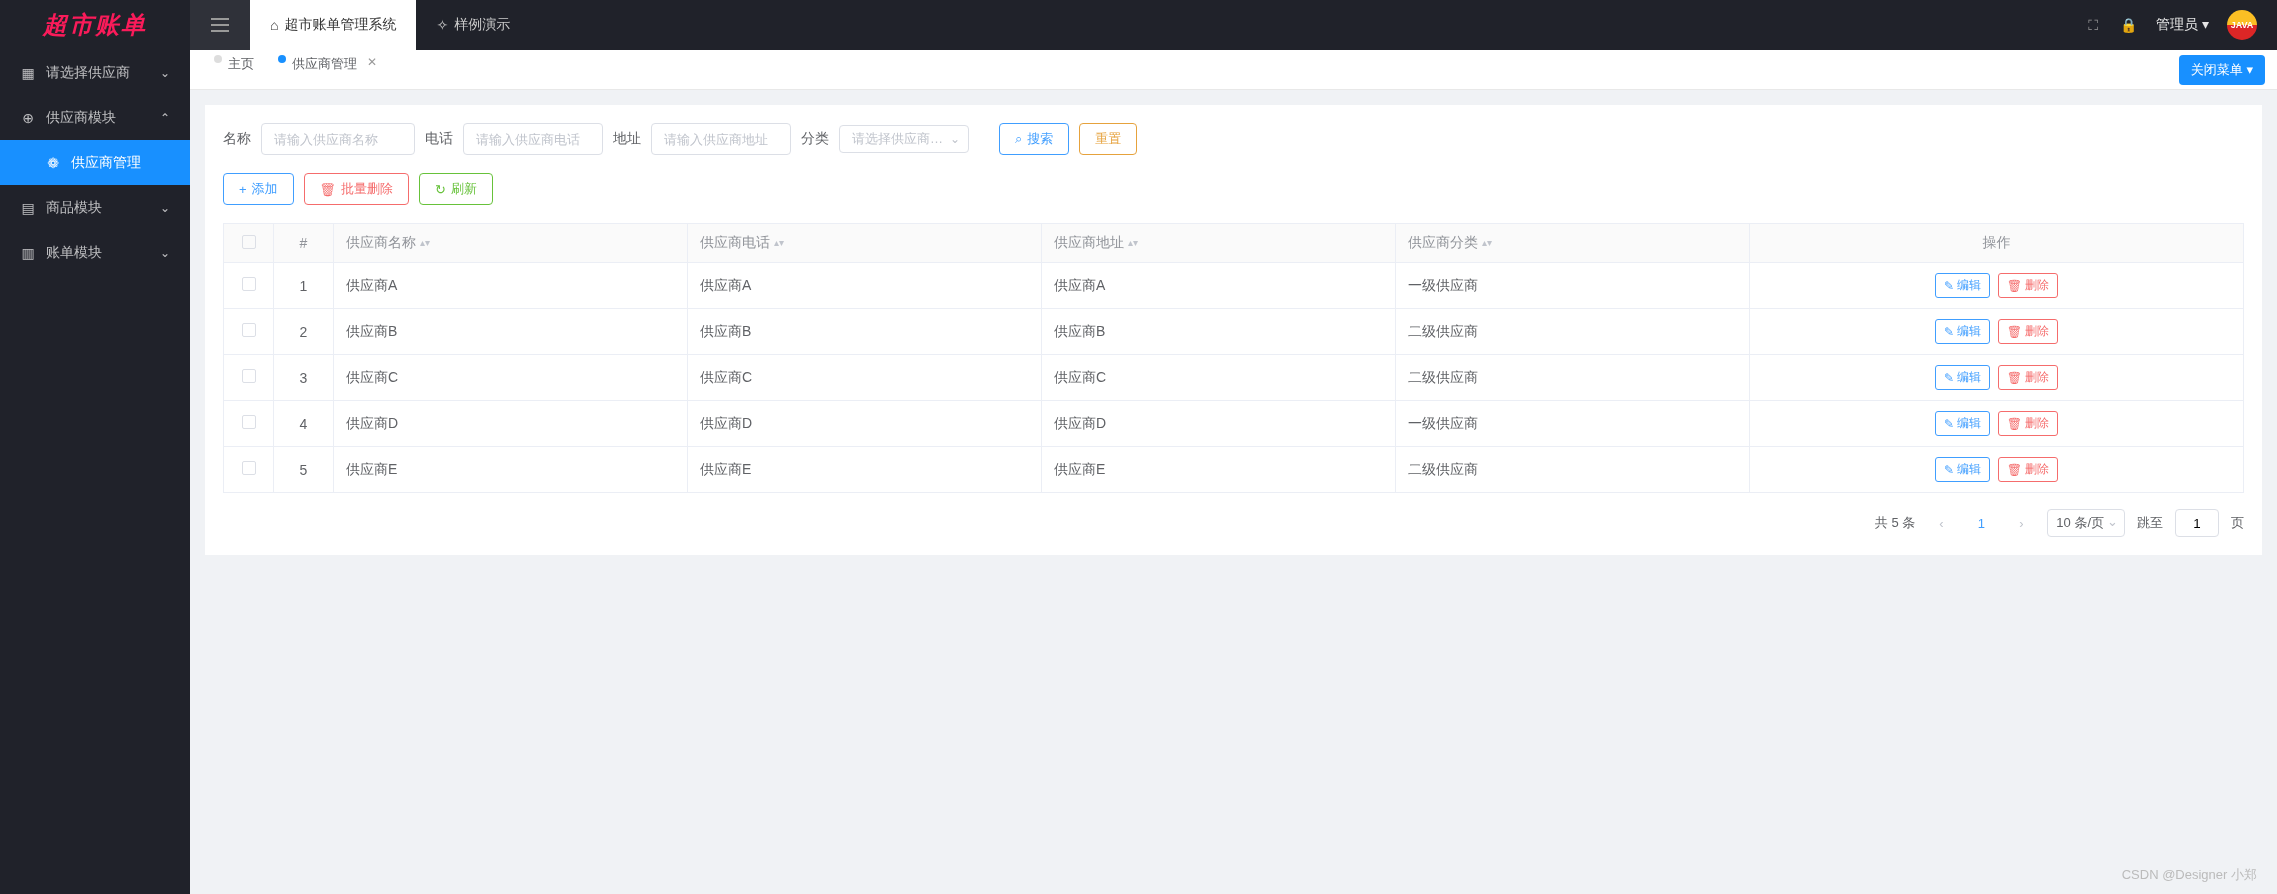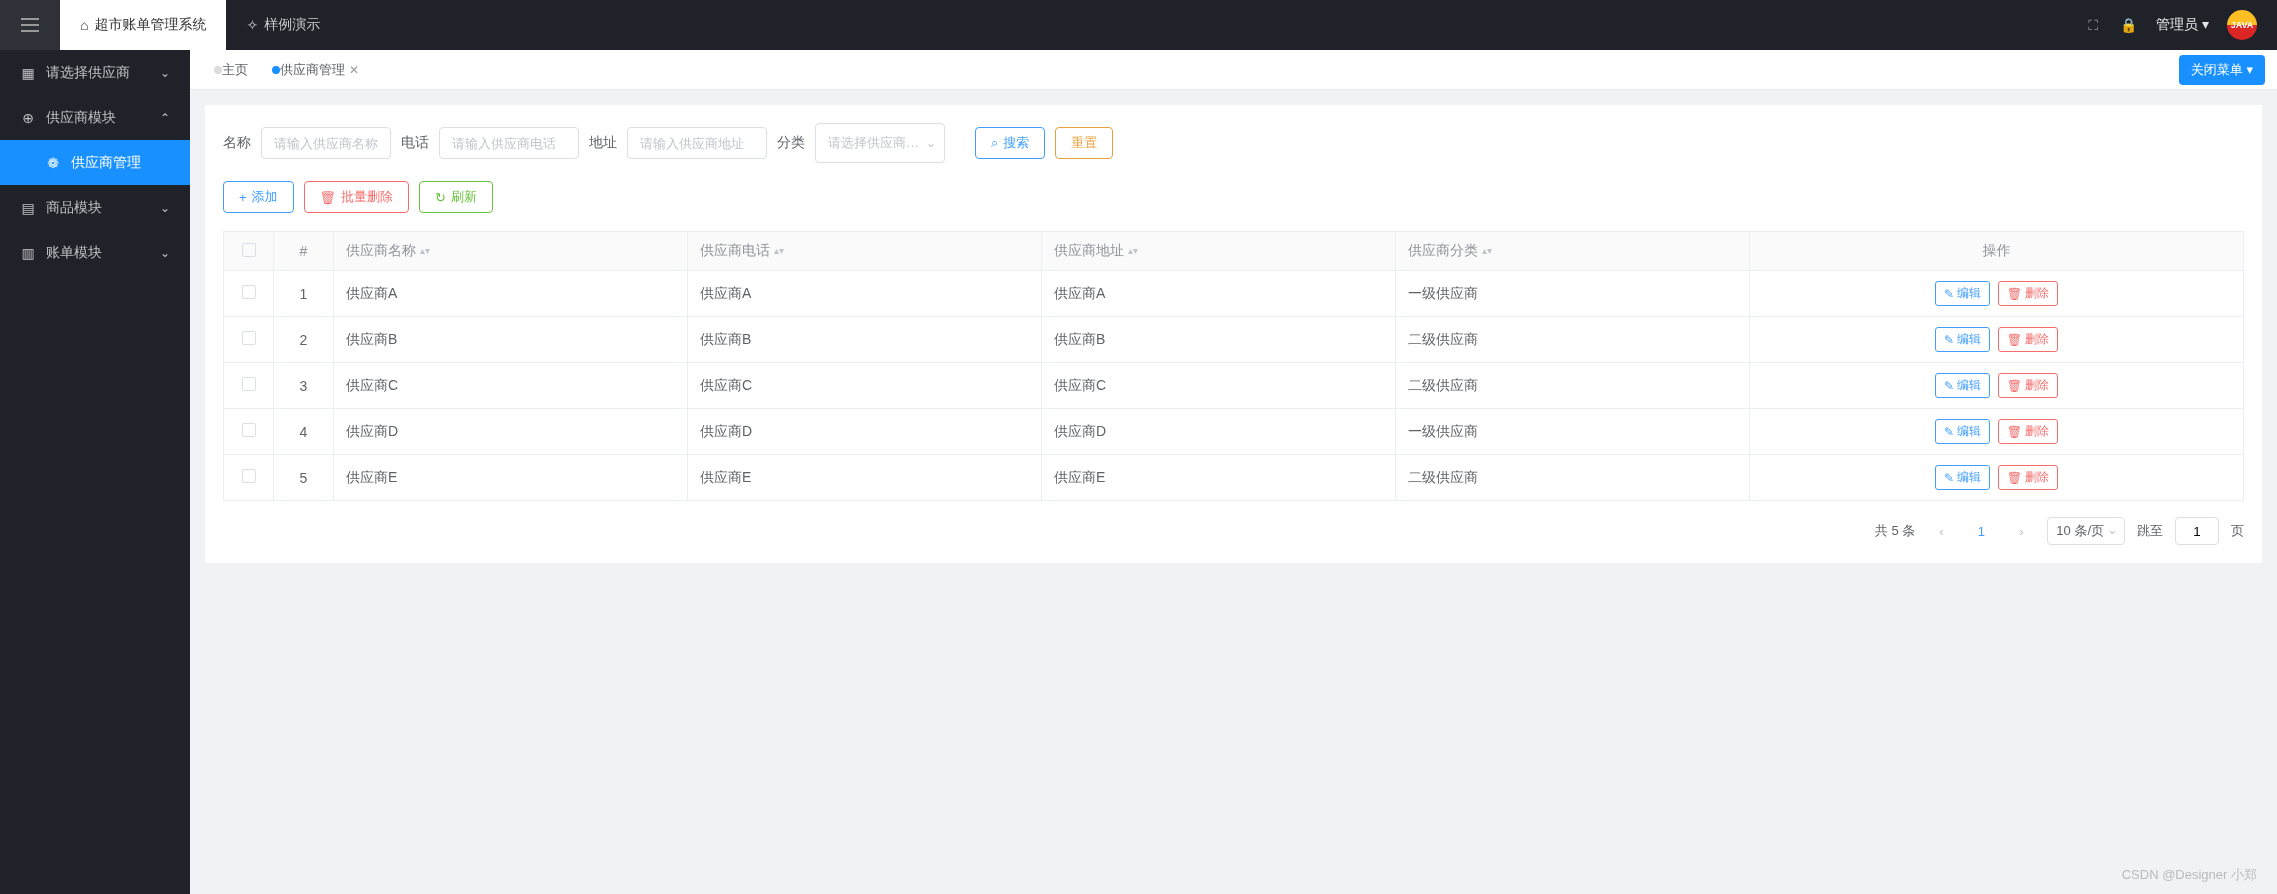--- a/index.html
+++ b/index.html
@@ -26,39 +26,39 @@
 .sidebar { width: 190px; background: #20222a; color: #fff; overflow-y: auto; }
 .menu-item { height: 45px; display: flex; align-items: center; padding: 0 20px; cursor: pointer; font-size: 14px; gap: 10px; color: rgba(255,255,255,0.7); }
 .menu-item.active { background: #1890ff; color: #fff; }
 .menu-item.sub { padding-left: 45px; }
 .menu-arrow { margin-left: auto; font-size: 12px; }
 .menu-icon { width: 16px; display: flex; justify-content: center; }
 
 
 .main { flex: 1; display: flex; flex-direction: column; overflow: hidden; }
 .tab-bar { height: 40px; background: #fff; border-bottom: 1px solid #e8e8e8; display: flex; align-items: center; padding: 0 12px; gap: 0; }
-.page-tab { display: flex; align-items: center; padding: 0 12px; height: 30px; font-size: 13px; cursor: pointer; }
+.page-tab { display: flex; gap: 6px; padding: 0 12px; height: 30px; font-size: 13px; cursor: pointer; }
 .tab-dot { width: 8px; height: 8px; border-radius: 50%; background: #ddd; }
 .page-tab.active .tab-dot { background: #1890ff; }
 .tab-close { font-size: 12px; color: #999; margin-left: 4px; }
 .tab-bar-right { margin-left: auto; }
 .close-menu-btn { background: #1890ff; color: #fff; border: none; padding: 6px 12px; border-radius: 4px; font-size: 13px; cursor: pointer; }
 
 .content { flex: 1; padding: 15px; overflow-y: auto; }
 .card { background: #fff; border-radius: 0; padding: 18px; }
 
 
 .search-row { display: flex; align-items: center; gap: 10px; margin-bottom: 18px; flex-wrap: wrap; }
 .form-item { display: flex; align-items: center; gap: 10px; }
 .form-label { color: #606266; font-size: 14px; }
 .input { height: 32px; border: 1px solid #dcdfe6; border-radius: 4px; padding: 0 12px; font-size: 13px; color: #606266; }
 .input::placeholder { color: #c0c4cc; }
-.input.w120 { width: 130px; }
+.input.w120 { width: 154px; }
 .input.w130 { width: 140px; }
-.select { height: 40px; border: 1px solid #dcdfe6; border-radius: 4px; padding: 0 24px 0 12px; font-size: 13px; color: #c0c4cc; background: #fff; position: relative; display: flex; align-items: center; width: 130px; }
+.select { height: 28px; border: 1px solid #dcdfe6; border-radius: 4px; padding: 0 24px 0 12px; font-size: 13px; color: #c0c4cc; background: #fff; position: relative; display: flex; align-items: center; width: 130px; }
 .select-arrow { position: absolute; right: 8px; color: #c0c4cc; font-size: 12px; }
 
 .btn { height: 32px; padding: 0 15px; border: 1px solid #dcdfe6; background: #fff; border-radius: 4px; font-size: 13px; cursor: pointer; display: inline-flex; align-items: center; gap: 5px; }
 .btn-primary-outline { border-color: #409eff; color: #409eff; }
 .btn-warning-outline { border-color: #e6a23c; color: #e6a23c; }
 .btn-danger-outline { border-color: #f56c6c; color: #f56c6c; }
 .btn-success-outline { border-color: #67c23a; color: #67c23a; }
 
 
 .action-row { display: flex; gap: 10px; margin-bottom: 18px; }
@@ -85,20 +85,21 @@
 .pg-input { width: 44px; height: 28px; border: 1px solid #dcdfe6; border-radius: 4px; text-align: center; }
 
 .watermark { position: fixed; bottom: 10px; right: 20px; font-size: 13px; color: #bbb; }
 </style>
 </head>
 <body>
 
 <div class="app">
 
   <div class="header">
+    <div class="logo">超市账单</div>
     <div class="menu-toggle">
       <svg width="18" height="14" viewBox="0 0 18 14">
           <path d="M0 1h18M0 7h18M0 13h18" stroke="#999" stroke-width="2"></path>
         </svg>
     </div>
     <div class="header-tabs">
       <div class="header-tab active">
         <span>⌂</span>
         <span>超市账单管理系统</span>
       </div>

